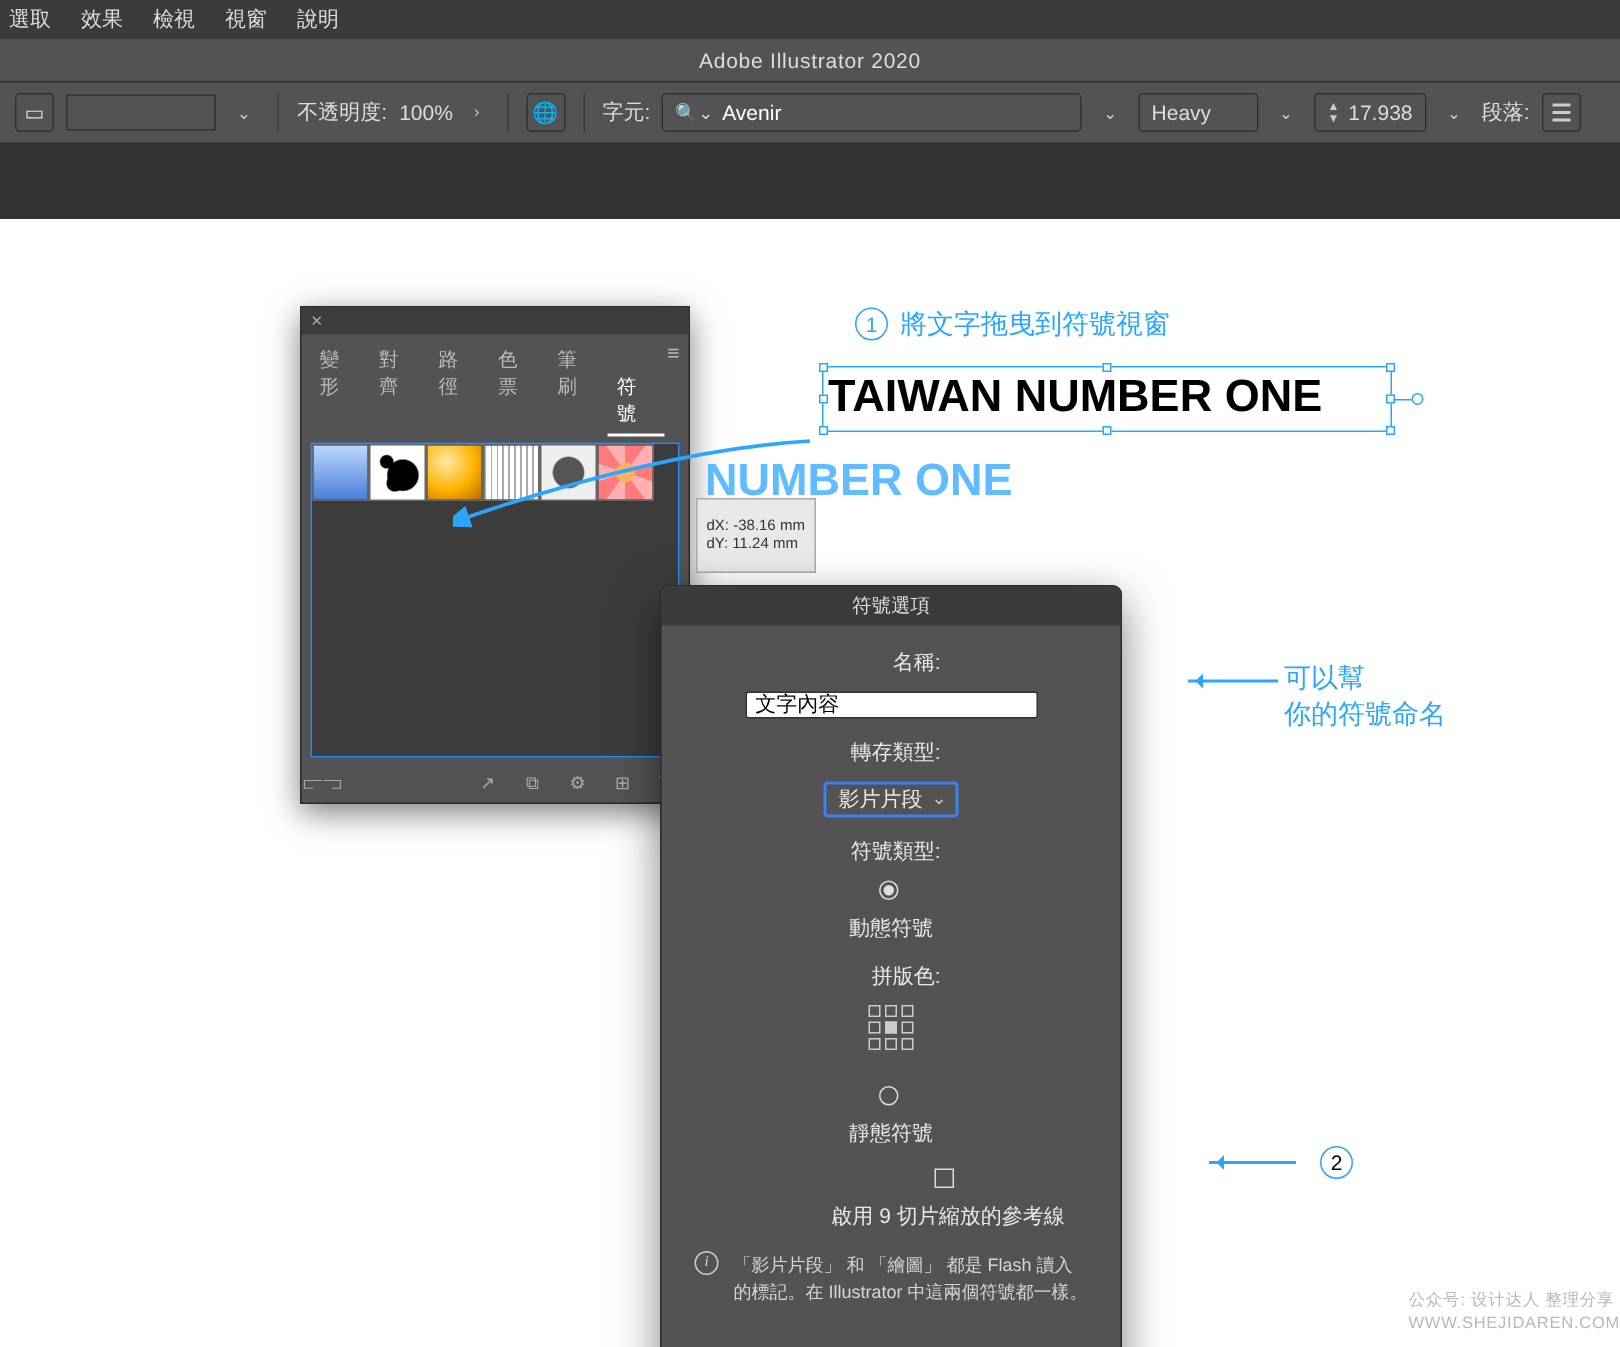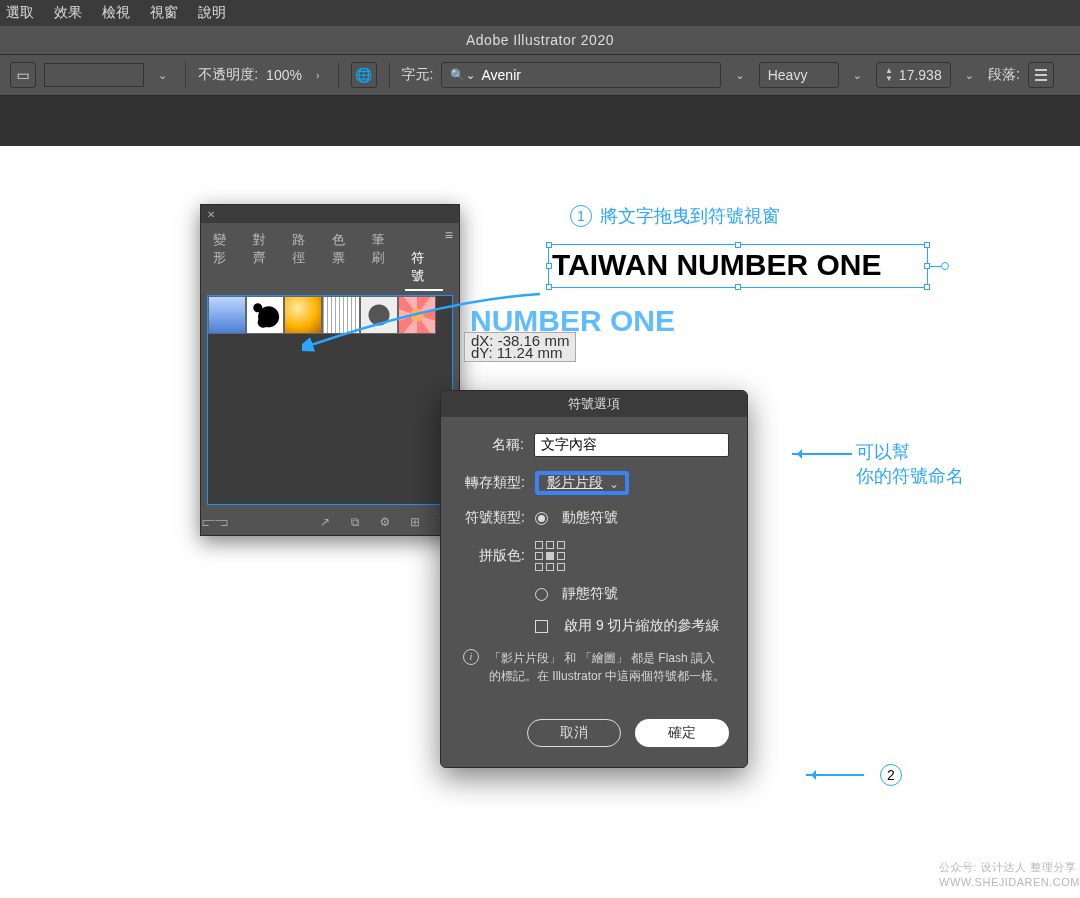--- a/index.html
+++ b/index.html
@@ -50,40 +50,40 @@
   .canvas-text { position:absolute; left:552px; top:248px; font-size:30px; font-weight:900; font-family:Arial,sans-serif; color:#000;}
   .selbox { position:absolute; left:548px; top:244px; width:380px; height:44px; border:1px solid #2aa6ff; }
   .selbox .h { position:absolute; width:6px; height:6px; background:#fff; border:1px solid #2aa6ff;}
   .h.tl{left:-3px;top:-3px}.h.tr{right:-3px;top:-3px}.h.bl{left:-3px;bottom:-3px}.h.br{right:-3px;bottom:-3px}
   .h.tm{left:50%;top:-3px;margin-left:-3px}.h.bm{left:50%;bottom:-3px;margin-left:-3px}
   .h.ml{left:-3px;top:50%;margin-top:-3px}.h.mr{right:-3px;top:50%;margin-top:-3px}
   .selbox .anchor{position:absolute; right:-22px; top:50%; width:8px; height:8px; border:1px solid #2aa6ff; border-radius:50%; margin-top:-4px;}
   .selbox .anchor::before{content:""; position:absolute; left:-13px; top:3px; width:12px; height:1px; background:#2aa6ff;}
 
   .ghost { position:absolute; left:470px; top:304px; font-size:30px; font-weight:900; font-family:Arial,sans-serif; color:#2aa6ff; opacity:.75;}
-  .meas { position:absolute; left:464px; top:332px; background:#e8e8e8; border:1px solid #aaa; padding:2px 6px; font-size:15px; color:#333; line-height:12px;}
+  .meas { position:absolute; left:464px; top:332px; background:#e8e8e8; border:1px solid #aaa; padding:12px 6px; font-size:10px; color:#333; line-height:12px;}
   .arrow1 { position:absolute; left:302px; top:290px; width:240px; height:80px; pointer-events:none; }
 
   .ann1 { position:absolute; left:570px; top:204px; font-size:18px; color:#2aa6ff; display:flex; align-items:center; gap:8px;}
   .circ { width:22px; height:22px; border:1.5px solid #2aa6ff; border-radius:50%; display:flex; align-items:center; justify-content:center; font-size:14px;}
   .ann-name { position:absolute; left:856px; top:440px; font-size:18px; color:#2aa6ff; line-height:24px;}
   .ann-arrow { position:absolute; left:792px; top:453px; width:60px; height:2px; background:#2aa6ff;}
   .ann-arrow::before{content:"";position:absolute;left:0;top:-4px;border:5px solid transparent;border-right-color:#2aa6ff;}
   .ann2 { position:absolute; left:806px; top:764px; display:flex; align-items:center; gap:16px;}
   .ann2 .line { width:58px; height:2px; background:#2aa6ff; position:relative;}
   .ann2 .line::before{content:"";position:absolute;left:0;top:-4px;border:5px solid transparent;border-right-color:#2aa6ff;}
 
   
   .dialog { position:absolute; left:440px; top:390px; width:308px; background:#535353; border:1px solid #2b2b2b; border-radius:6px; box-shadow:0 10px 30px rgba(0,0,0,.5); color:#e8e8e8; font-size:14px;}
   .dlg-title { height:26px; background:#3b3b3b; border-radius:6px 6px 0 0; display:flex; align-items:center; justify-content:center; color:#ddd; font-size:13px;}
   .dlg-body { padding:16px 18px 0 18px; }
-  .row { display:flex; align-items:center; margin-bottom:14px; gap:10px;}
+  .row { display:flex; align-items:center; margin-bottom:14px; gap:10px;flex-direction:column;}
   .row label.rt { width:66px; text-align:right; color:#e8e8e8;}
   .tin { flex:1; height:24px; background:#fff; border:1px solid #333; border-radius:2px; padding:0 6px; color:#000; font-size:14px; outline:none;}
-  .sel { height:24px; background:#535353; border:4px solid #3b82f6; border-radius:3px; padding:0 22px 0 8px; display:flex; align-items:center; position:relative; color:#e8e8e8;text-decoration:underline;}
+  .sel { height:24px; background:#535353; border:2px solid #3b82f6; border-radius:3px; padding:0 22px 0 8px; display:flex; align-items:center; position:relative; color:#e8e8e8;}
   .sel::after{content:"⌄"; position:absolute; right:6px; top:2px; font-size:12px; color:#ccc;}
   .radio { width:13px;height:13px;border:1.5px solid #ddd;border-radius:50%; display:inline-flex; align-items:center; justify-content:center; margin-right:4px;}
   .radio.on::after{content:"";width:7px;height:7px;background:#ddd;border-radius:50%;}
   .grid9 { width:30px; display:grid; grid-template-columns:repeat(3,8px); gap:3px;}
   .grid9 span{width:8px;height:8px;border:1px solid #ccc;}
   .grid9 span.on{background:#ccc;}
   .chk { width:13px;height:13px;border:1.5px solid #ddd; display:inline-block; margin-right:6px;}
   .info { display:flex; gap:10px; margin:12px 4px 0 4px; font-size:12px; color:#d6d6d6; line-height:18px;}
   .info .iico{width:16px;height:16px;border:1.5px solid #ccc;border-radius:50%;display:flex;align-items:center;justify-content:center;font-size:10px;font-style:italic;font-family:serif;flex-shrink:0;}
   .dlg-foot { display:flex; justify-content:flex-end; gap:14px; padding:34px 18px 20px 18px;}

